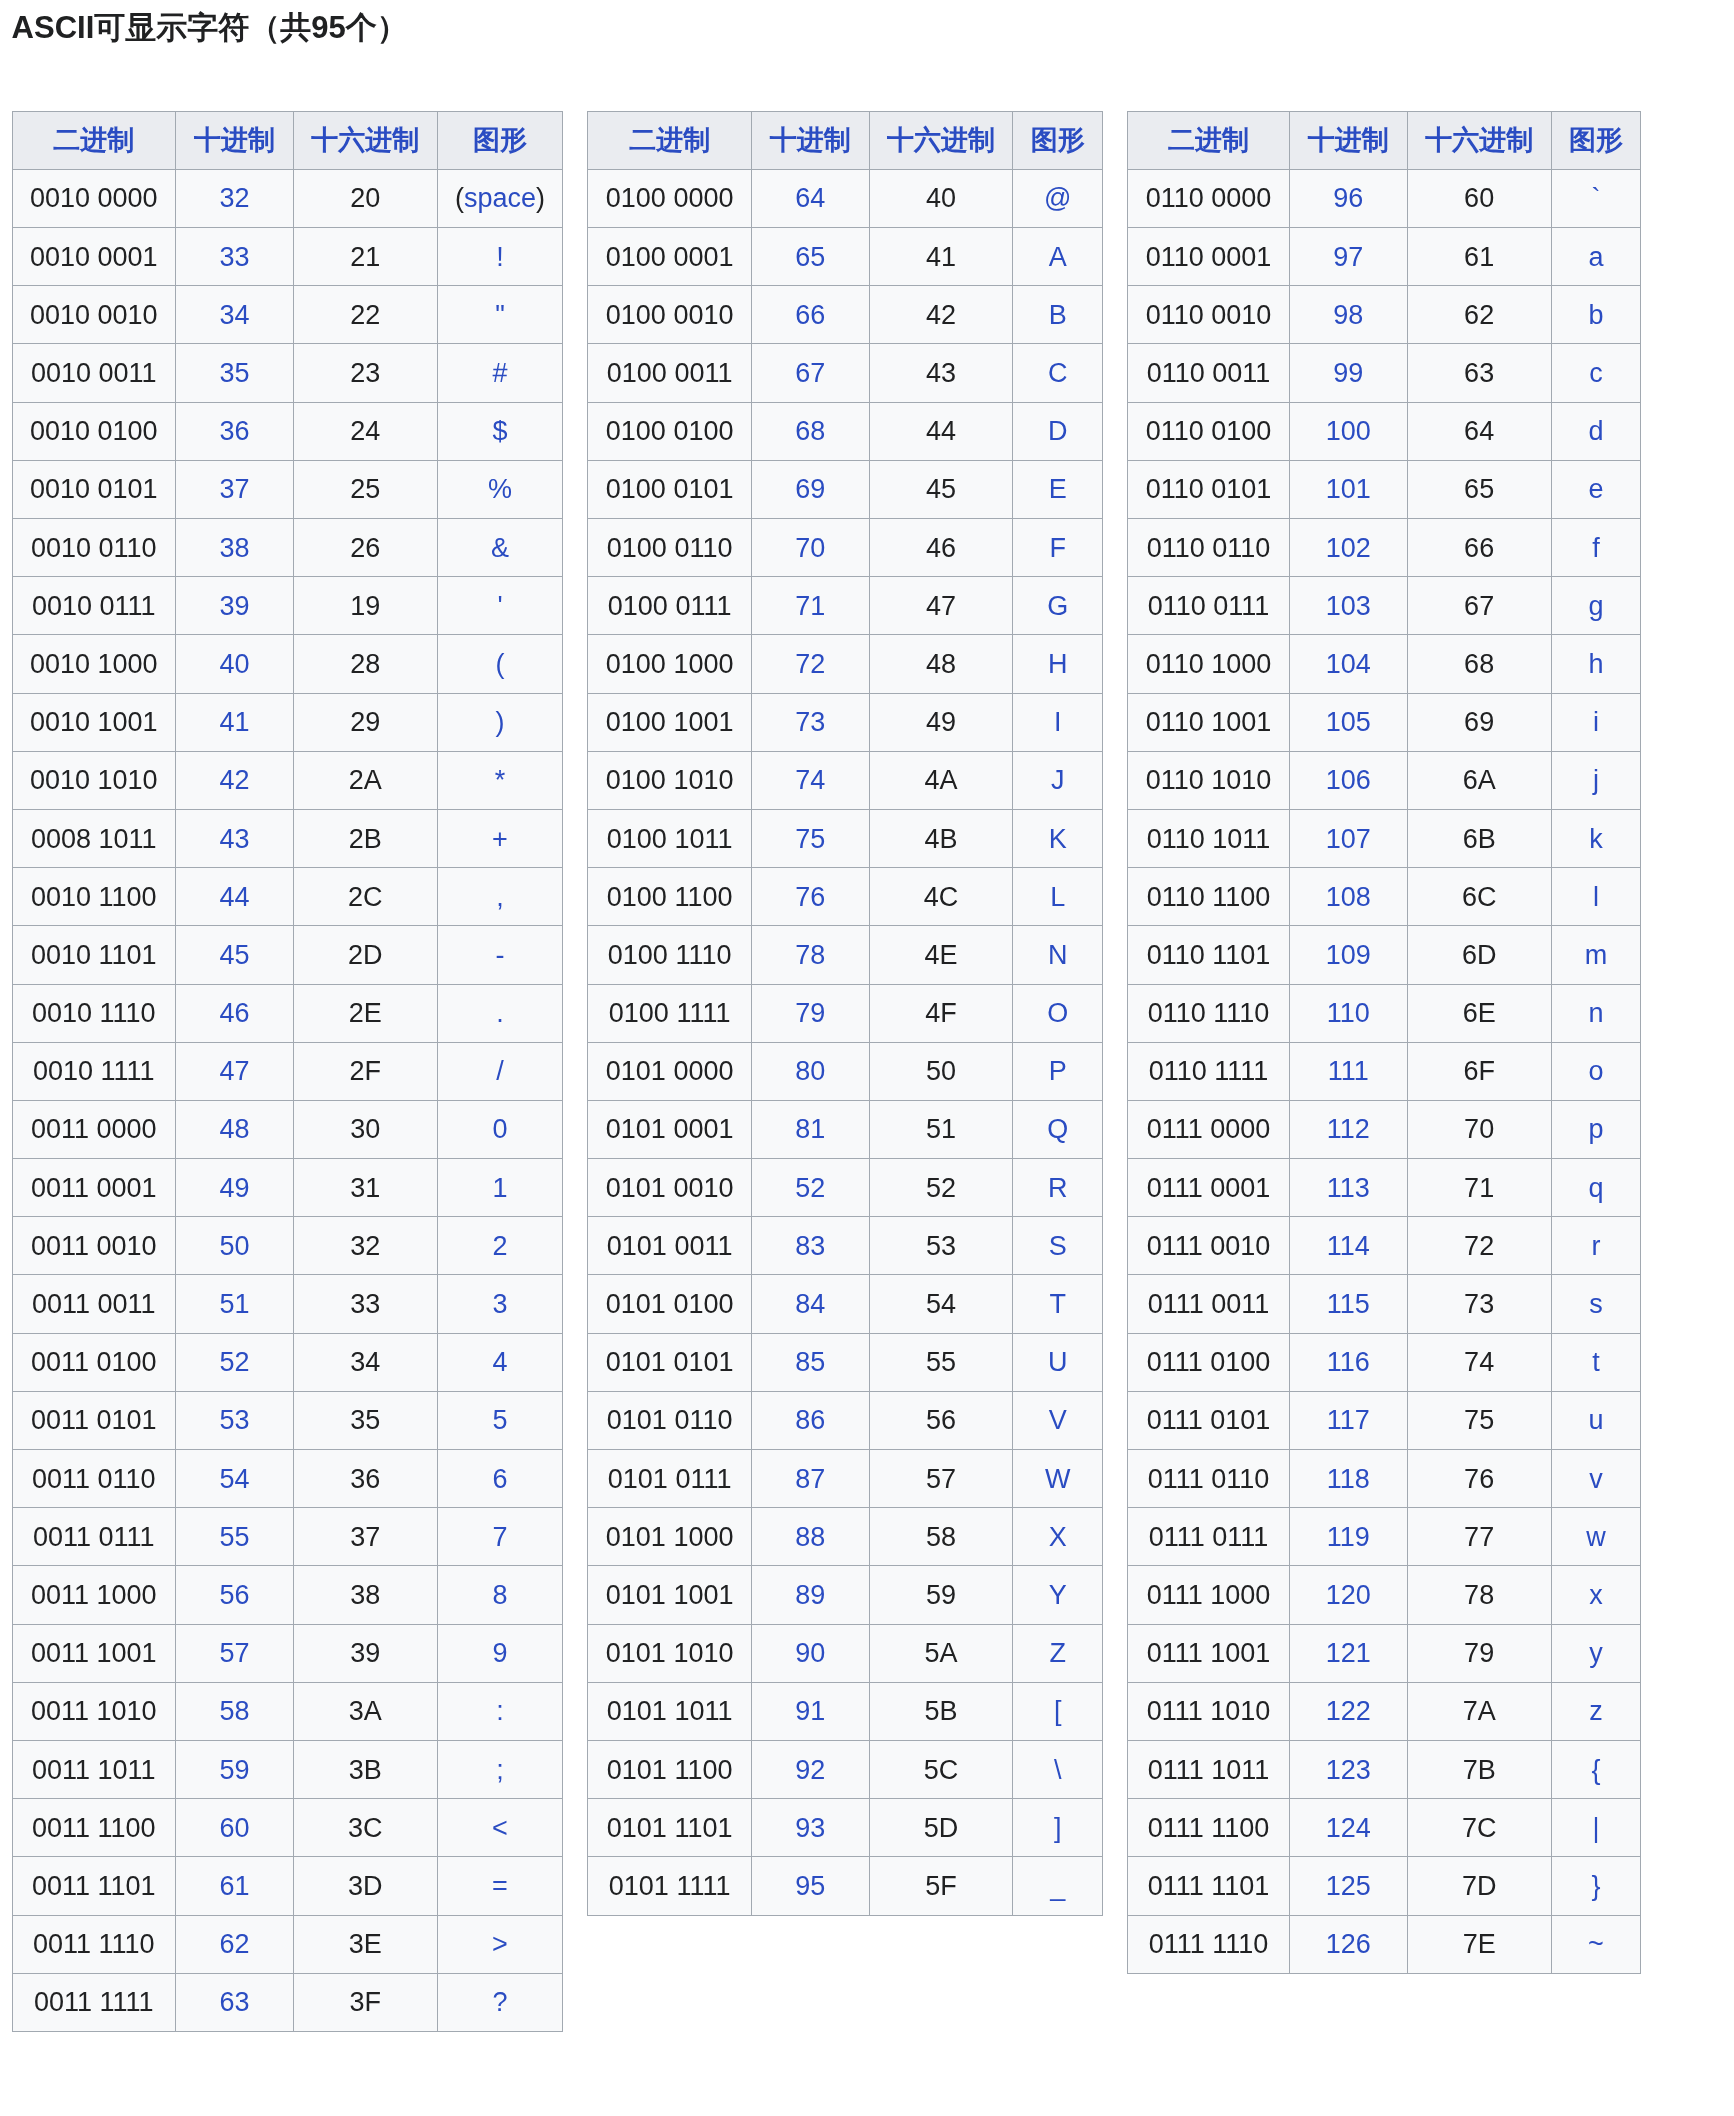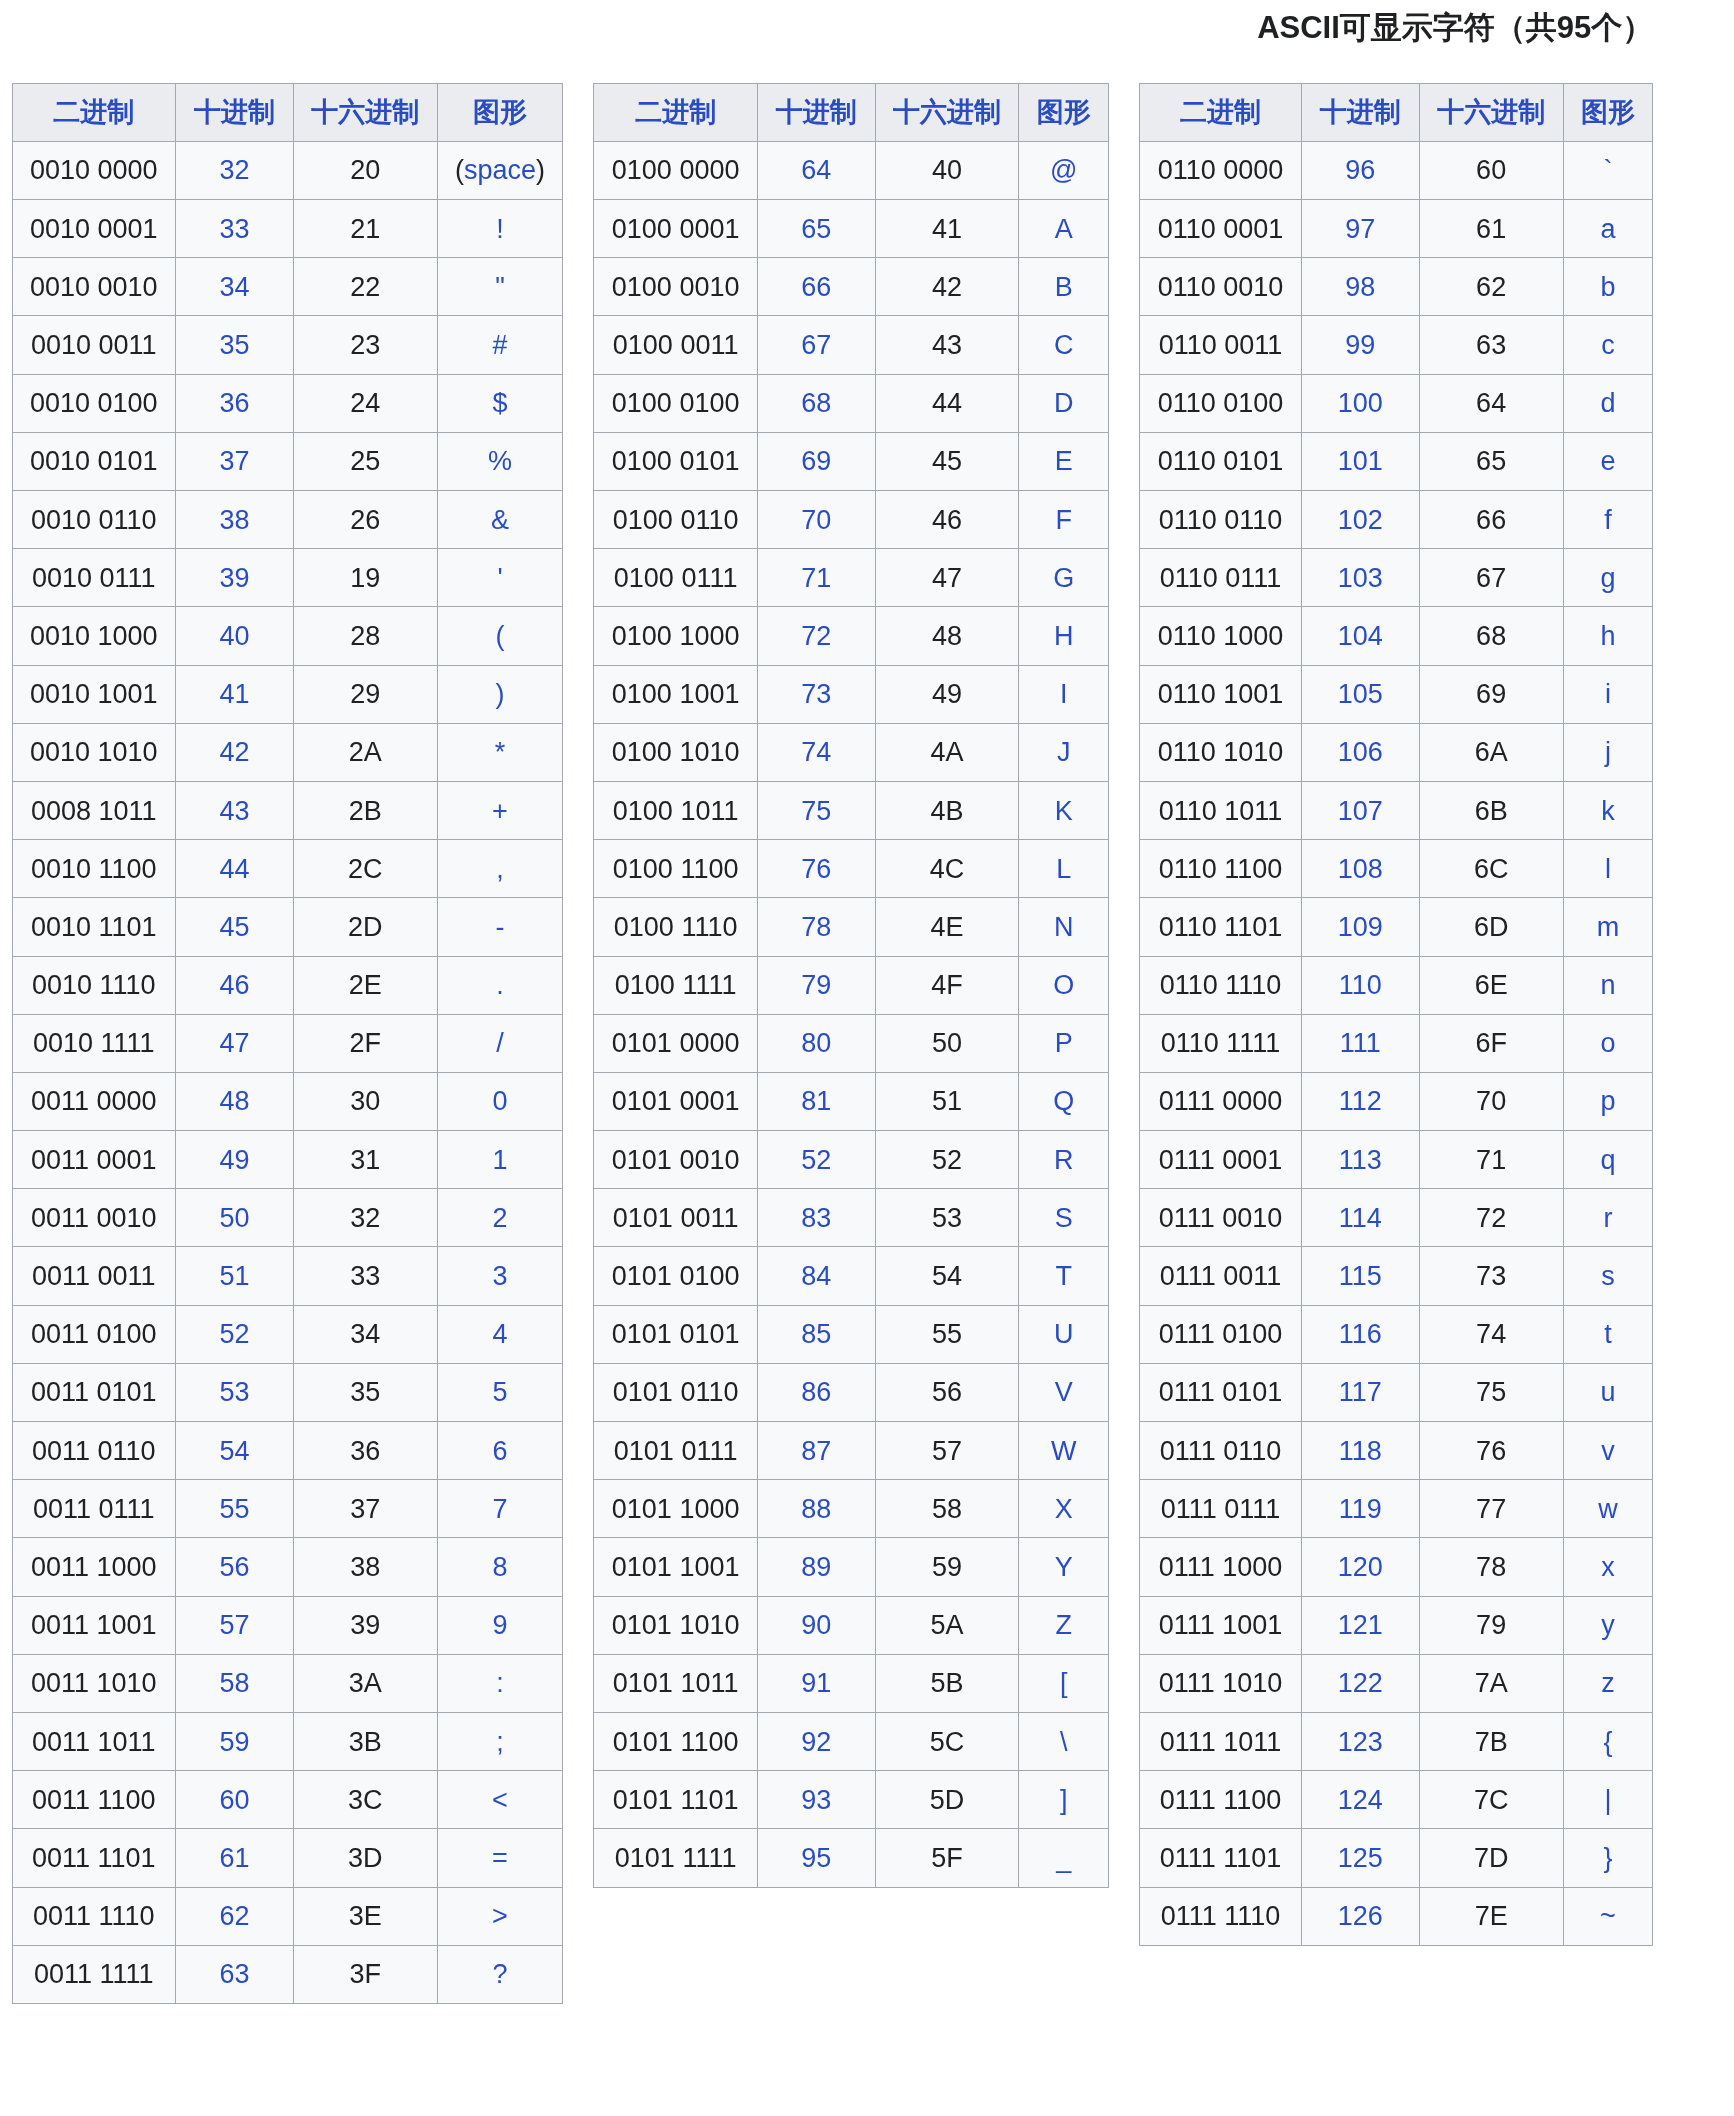--- a/index.html
+++ b/index.html
@@ -3,22 +3,22 @@
 <meta charset="utf-8">
 <style>
   :root{
     --link:#2a4cc2; --text:#202122; --header-bg:#eaecf0;
     --cell-bg:#f8f9fa; --border:#a2a9b1; --page-bg:#ffffff;
   }
   html,body{margin:0;padding:0;background:var(--page-bg);}
   body{width:1734px;min-height:2116px;font-family:"Liberation Sans",sans-serif;}
   .page{padding:7.7px 0 39px 11.6px;width:-moz-fit-content;width:fit-content;}
   .title{font-size:31px;line-height:39px;font-weight:700;color:var(--text);
-         text-align:right;margin:0 0 36px 0;}
-  .tables{display:flex;gap:30px;align-items:flex-start;}
+         text-align:left;margin:0 0 64px 0;}
+  .tables{display:flex;gap:24px;align-items:flex-start;}
   table.ascii{border-collapse:collapse;background:var(--cell-bg);}
   table.ascii th,table.ascii td{
     border:1.9px solid var(--border);
     text-align:center;vertical-align:middle;
     font-size:27px;line-height:34px;padding:11.6px 17.4px;
     color:var(--text);
   }
   table.ascii th{background:var(--header-bg);font-weight:700;}
   a.lnk{color:var(--link);text-decoration:none;cursor:pointer;}
   th a.lnk{font-weight:700;}

